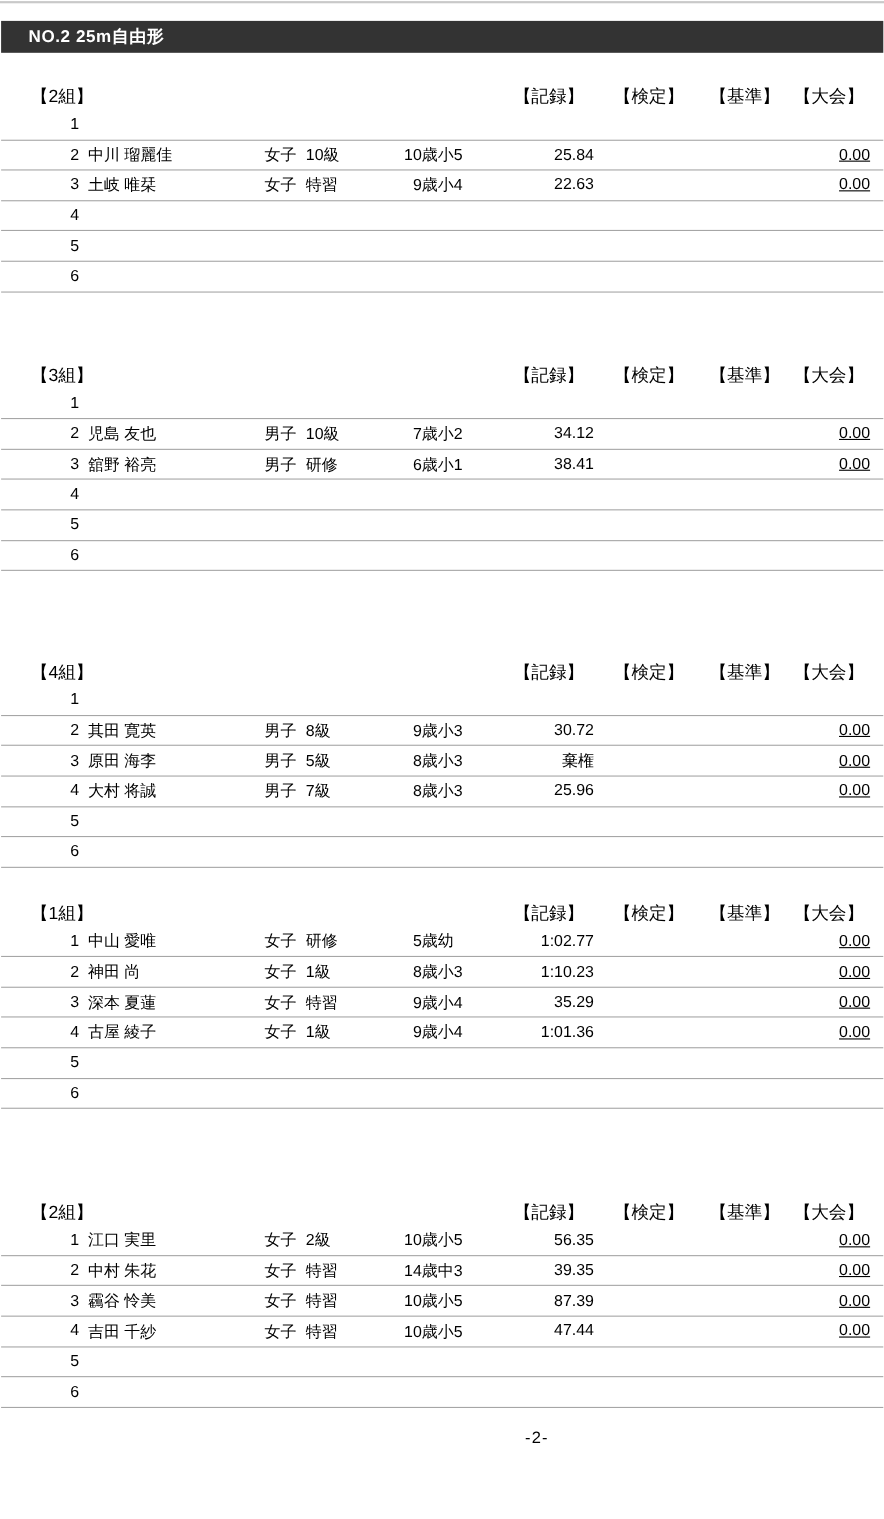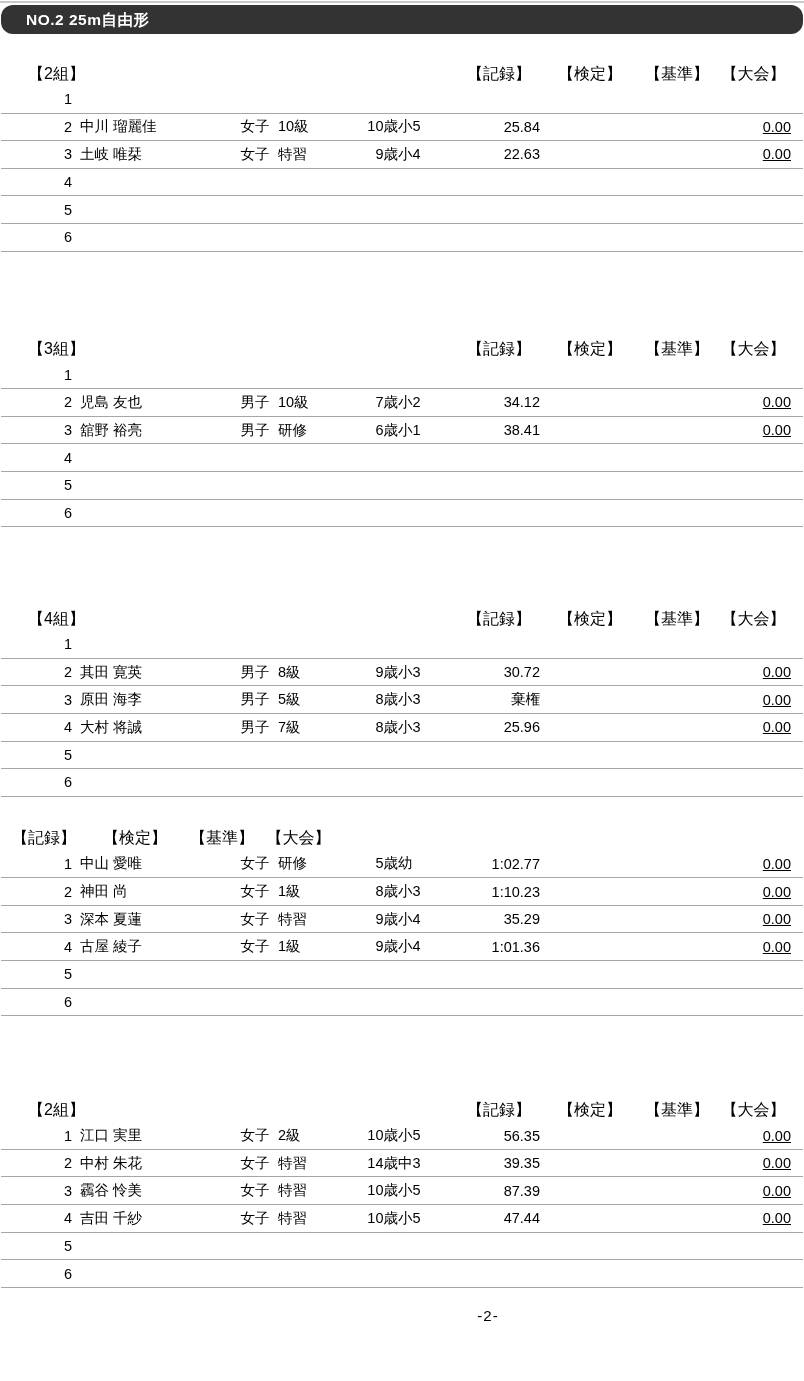--- a/index.html
+++ b/index.html
@@ -67,21 +67,21 @@
     font-size: 15px;
     letter-spacing: 1px;
   }
 </style>
 </head>
 <body>
 
 <div class="top-line"></div>
 
 <main>
-    <div class="event-bar" style="margin-top: 2px; border-radius: 12px;">NO.2 25m自由形</div>
+    <div class="event-bar" style="margin-top: 16px;">NO.2 25m自由形</div>
     <section class="heat" style="margin-top: 28px;">
       <div class="heat-header">
         <div class="hh-label">【2組】</div>
         <div class="hh-col hh-record">【記録】</div>
         <div class="hh-col hh-kentei">【検定】</div>
         <div class="hh-col hh-kijun">【基準】</div>
         <div class="hh-col hh-taikai">【大会】</div>
       </div>
       <div class="lane-row">
         <span class="c-lane">1</span>
@@ -149,21 +149,21 @@
         <span class="c-gender"></span>
         <span class="c-level"></span>
         <span class="c-age"></span>
         <span class="c-school"></span>
         <span class="c-record"></span>
         <span class="c-kentei"></span>
         <span class="c-kijun"></span>
         <span class="c-taikai"></span>
       </div>
     </section>
-    <section class="heat" style="margin-top: 86px;">
+    <section class="heat" style="margin-top: 64px;">
       <div class="heat-header">
         <div class="hh-label">【3組】</div>
         <div class="hh-col hh-record">【記録】</div>
         <div class="hh-col hh-kentei">【検定】</div>
         <div class="hh-col hh-kijun">【基準】</div>
         <div class="hh-col hh-taikai">【大会】</div>
       </div>
       <div class="lane-row">
         <span class="c-lane">1</span>
         <span class="c-name"></span>
@@ -313,20 +313,21 @@
         <span class="c-age"></span>
         <span class="c-school"></span>
         <span class="c-record"></span>
         <span class="c-kentei"></span>
         <span class="c-kijun"></span>
         <span class="c-taikai"></span>
       </div>
     </section>
     <section class="heat" style="margin-top: 30px;">
       <div class="heat-header">
+        <div class="hh-label">【1組】</div>
         <div class="hh-col hh-record">【記録】</div>
         <div class="hh-col hh-kentei">【検定】</div>
         <div class="hh-col hh-kijun">【基準】</div>
         <div class="hh-col hh-taikai">【大会】</div>
       </div>
       <div class="lane-row">
         <span class="c-lane">1</span>
         <span class="c-name">中山 愛唯</span>
         <span class="c-gender">女子</span>
         <span class="c-level">研修</span>

